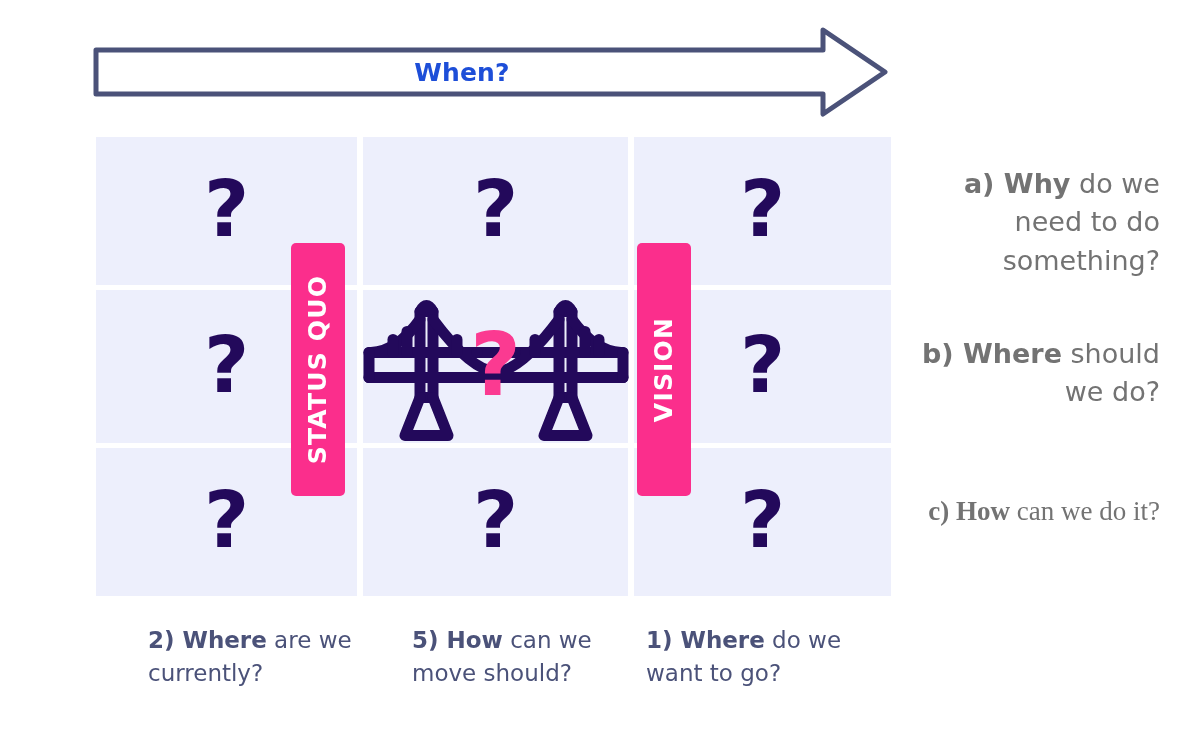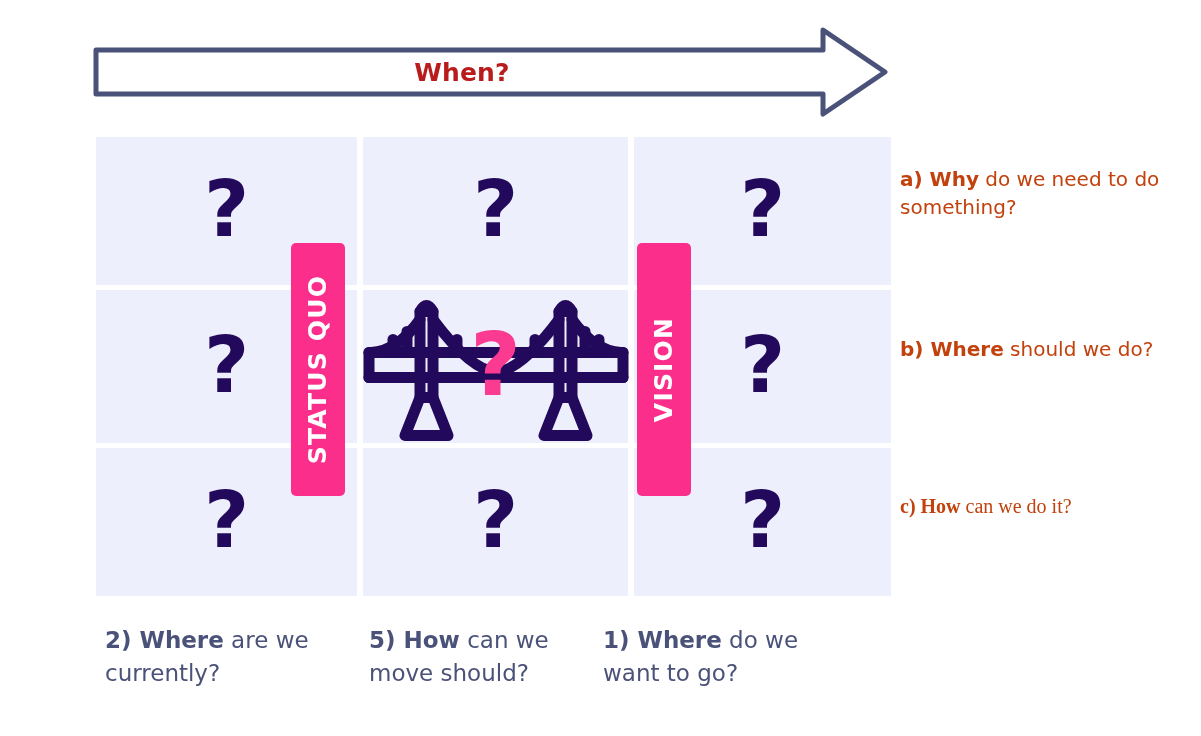--- a/index.html
+++ b/index.html
@@ -34,21 +34,21 @@
     position: absolute;
     left: 0;
     top: 0;
     width: 740px;
     height: 96px;
     display: flex;
     align-items: center;
     justify-content: center;
     font-size: 25px;
     font-weight: bold;
-    color: #b91c1c;
+    color: #1d4ed8;
     letter-spacing: 0.2px;
   }
 
   
   #matrix-grid {
     position: absolute;
     left: 96px;
     top: 137px;
     width: 789px;
     height: 459px;
@@ -117,38 +117,40 @@
     letter-spacing: 1.2px;
   }
   #banner-status-quo { left: 291px; top: 243px; width: 54px; height: 253px; }
   #banner-vision     { left: 637px; top: 243px; width: 54px; height: 253px; }
 
   
   .row-caption {
     position: absolute;
     left: 900px;
     width: 260px;
-    font-size: 20px;
+    font-size: 27px;
     line-height: 1.42;
-    color: #c2410c;
+    color: #737373;
     font-weight: normal;
+    text-align: right;
   }
   .row-caption b { font-weight: bold; }
   #row-caption-a { top: 165px; }
   #row-caption-b { top: 335px; }
   #row-caption-c { top: 492px; font-family: Liberation Serif, serif; }
 
   
   .col-caption {
     position: absolute;
     top: 624px;
     font-size: 23px;
     line-height: 1.42;
     color: #4b5279;
     font-weight: normal;
+    margin-left: 43px;
   }
   .col-caption b { font-weight: bold; }
   #col-caption-1 { left: 105px; width: 250px; }
   #col-caption-2 { left: 369px; width: 250px; }
   #col-caption-3 { left: 603px; width: 250px; }
 </style>
 </head>
 <body>
 
 <div id="timeline-arrow">

